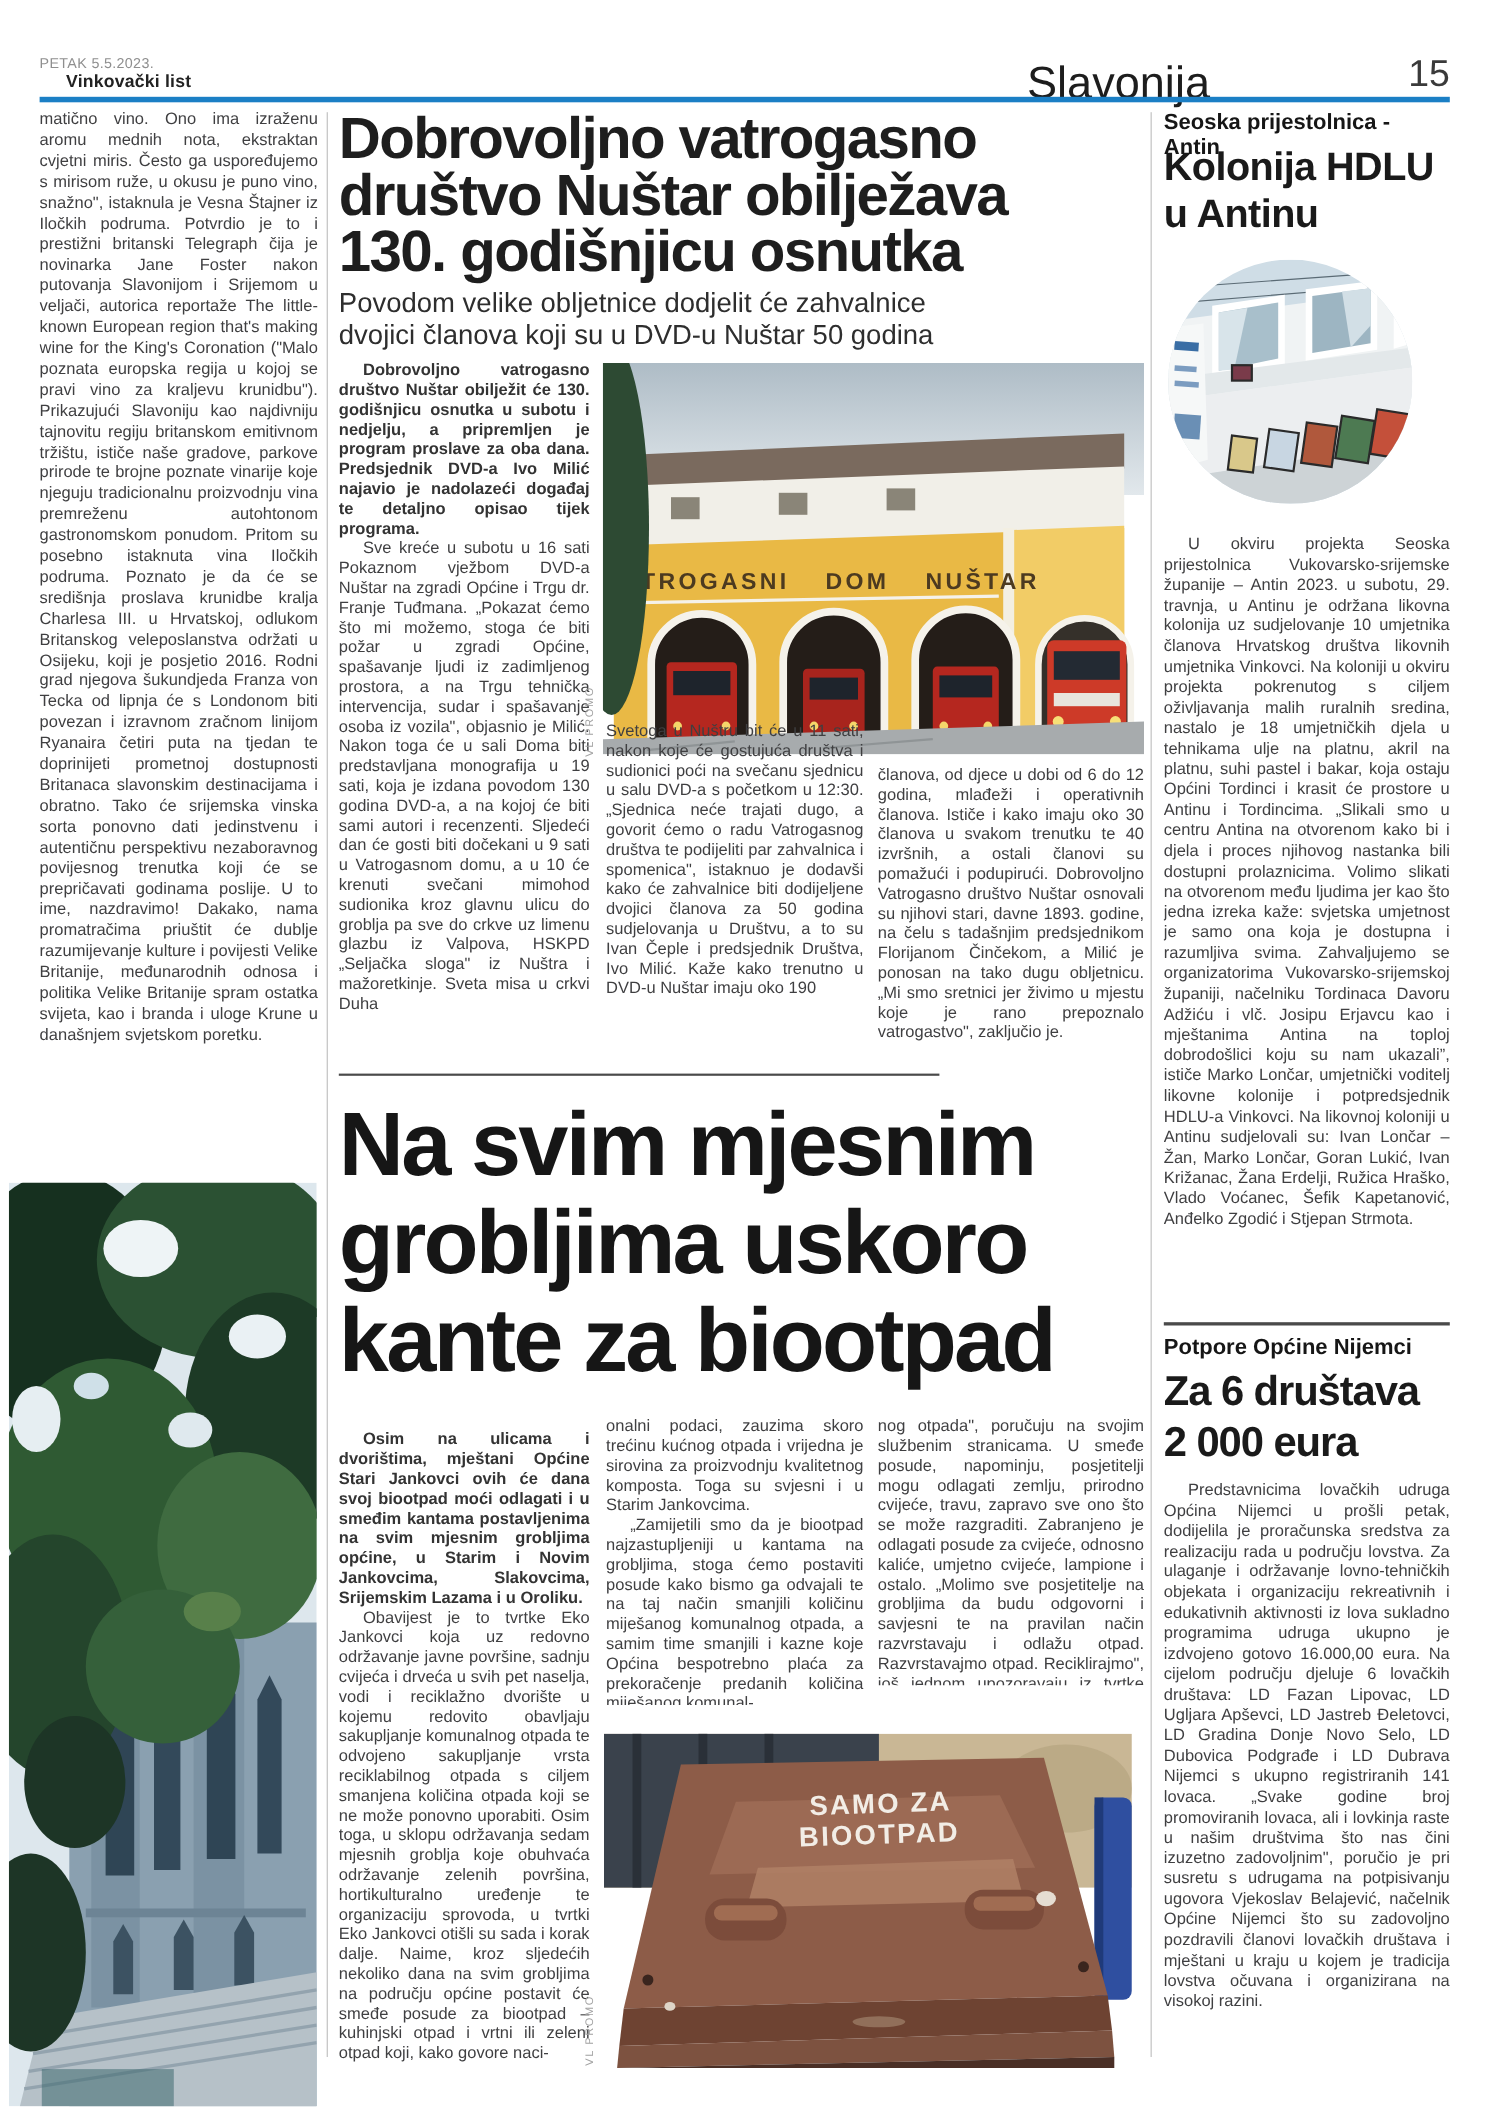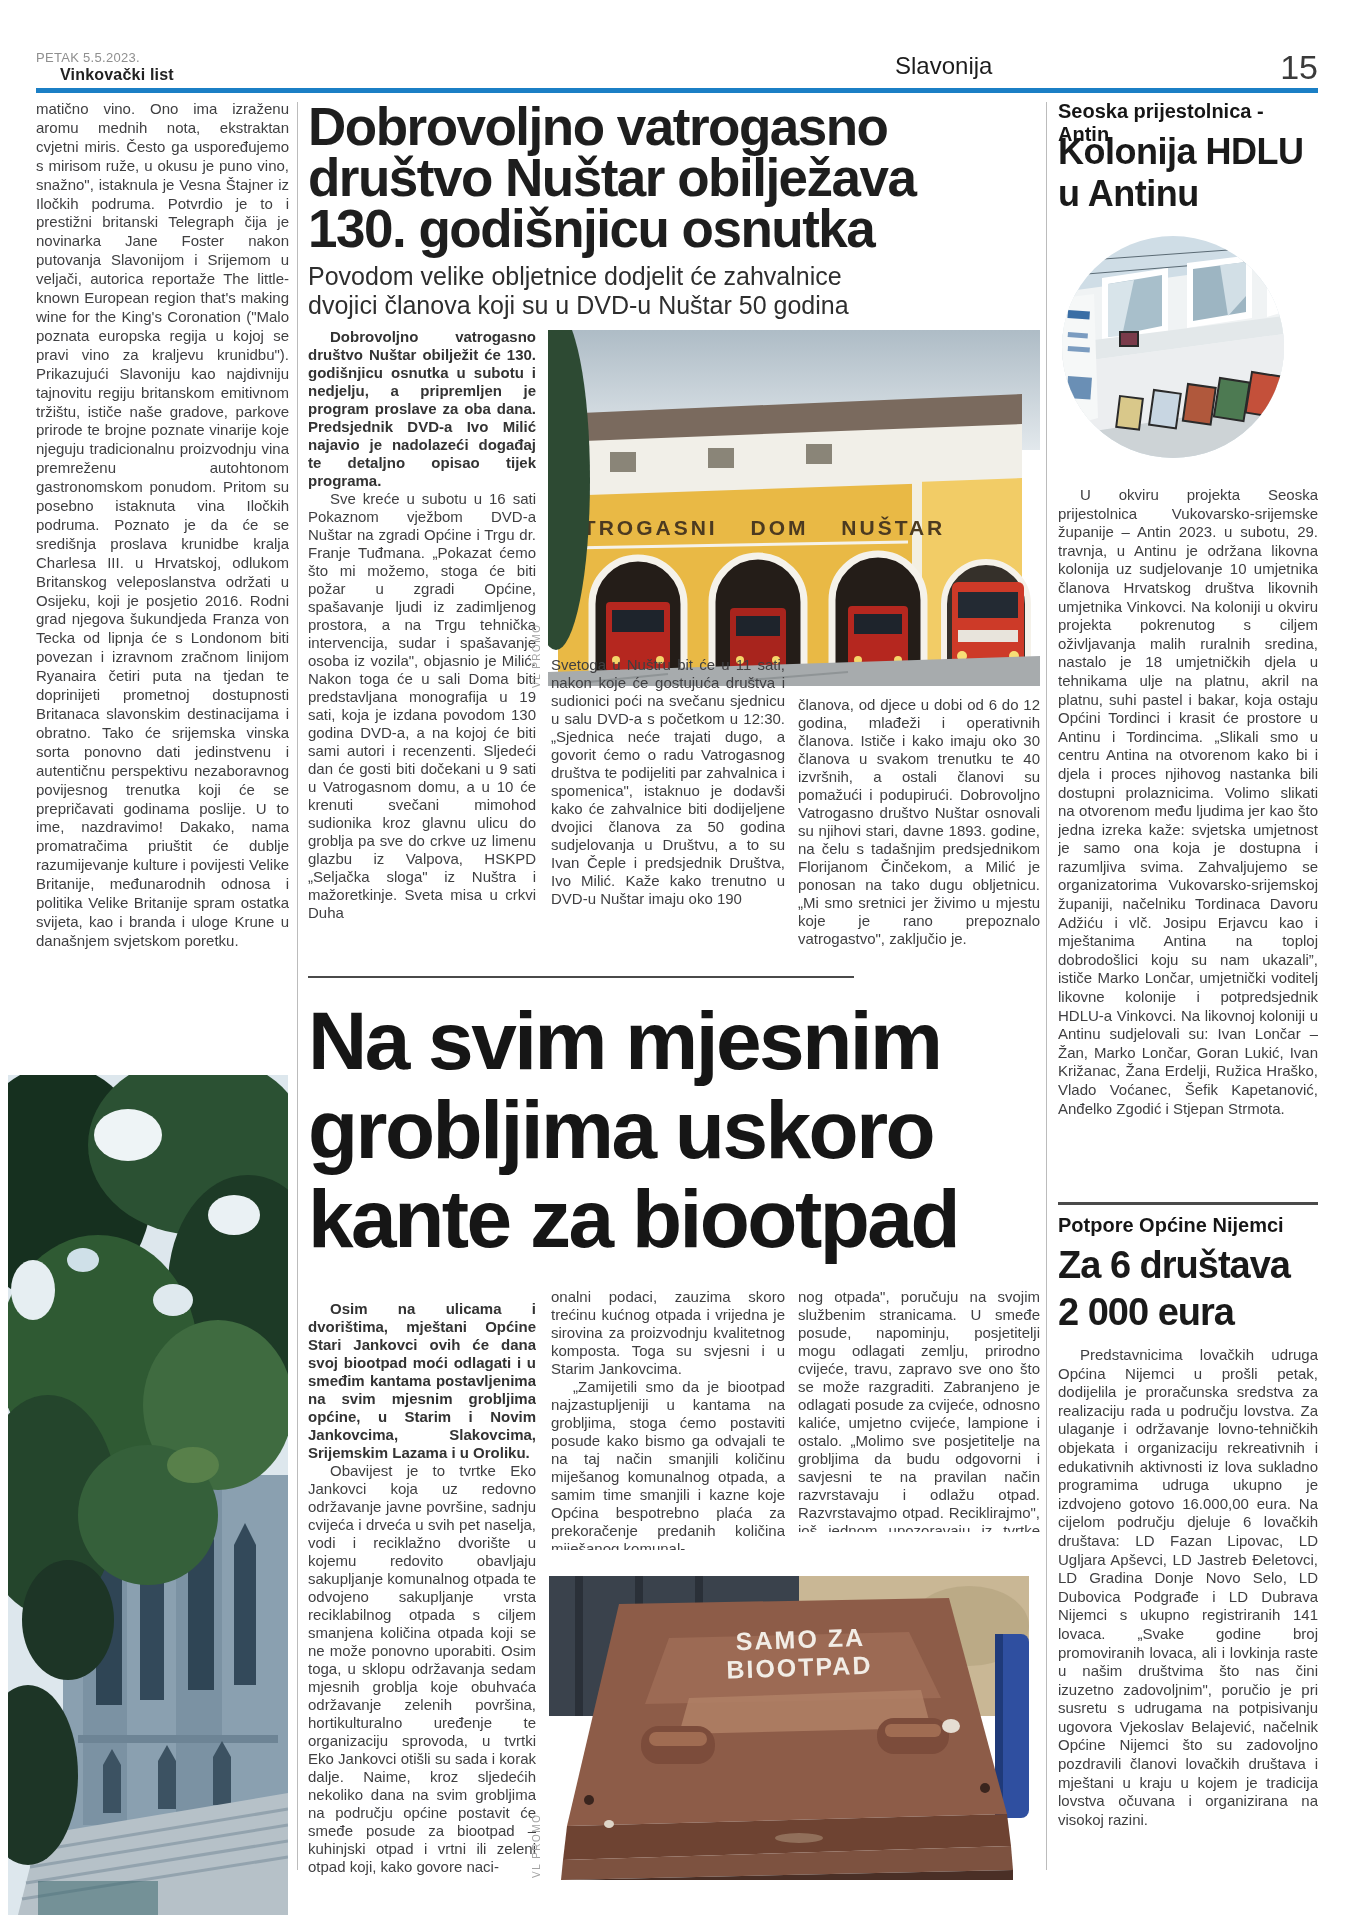--- a/index.html
+++ b/index.html
@@ -2,21 +2,21 @@
 <html lang="hr"><head>
 <meta charset="utf-8">
 <style>
   html,body{margin:0;padding:0;background:#777;}
   .page{position:relative;width:1354px;height:1920px;background:#ffffff;margin:0 auto;
         font-family:"Liberation Sans", sans-serif;color:#3f3f41;overflow:hidden;}
   .abs{position:absolute;}
   
   .hdr-date{left:36px;top:50px;font-size:13px;color:#8f8f8f;letter-spacing:.3px;}
   .hdr-paper{left:36px;top:66px;font-size:16px;color:#222;font-weight:bold;letter-spacing:.2px;margin-left:24px;}
-  .hdr-section{left:895px;top:52px;width:240px;text-align:left;font-size:24px;color:#1d1d1d;}
+  .hdr-section{left:860px;top:52px;width:240px;text-align:right;font-size:41px;color:#1d1d1d;}
   .hdr-page{left:1180px;top:48px;width:138px;text-align:right;font-size:34px;color:#3a3a3a;font-weight:normal;}
   .hdr-rule{left:36px;top:88px;width:1282px;height:5px;background:#1b7fc5;}
   
   .vrule{width:1px;background:#bcbcbc;}
   .v1{left:297px;top:102px;height:1768px;}
   .v2{left:1046px;top:102px;height:1768px;}
   
   .leftcol{left:36px;top:100px;width:253px;height:948px;font-size:15px;line-height:18.9px;
            text-align:justify;overflow:hidden;}
   .leftphoto{left:8px;top:1075px;width:280px;height:840px;overflow:hidden;}

